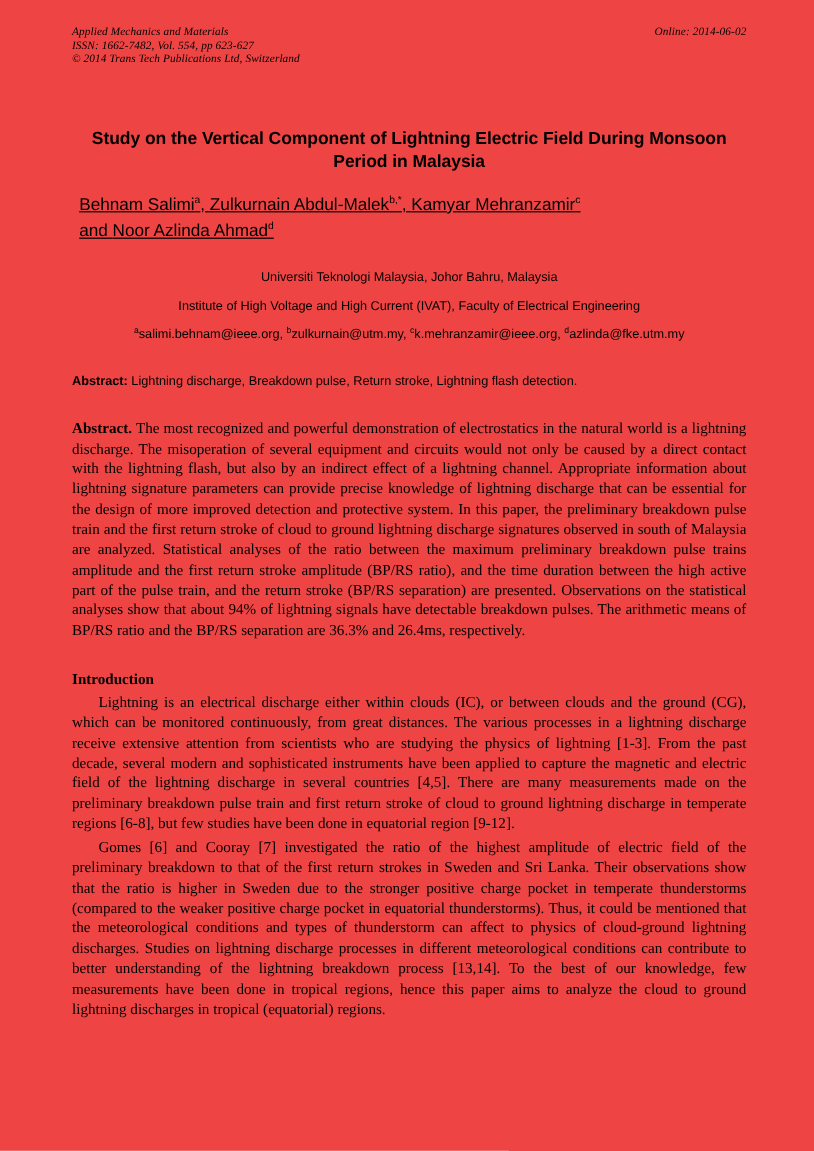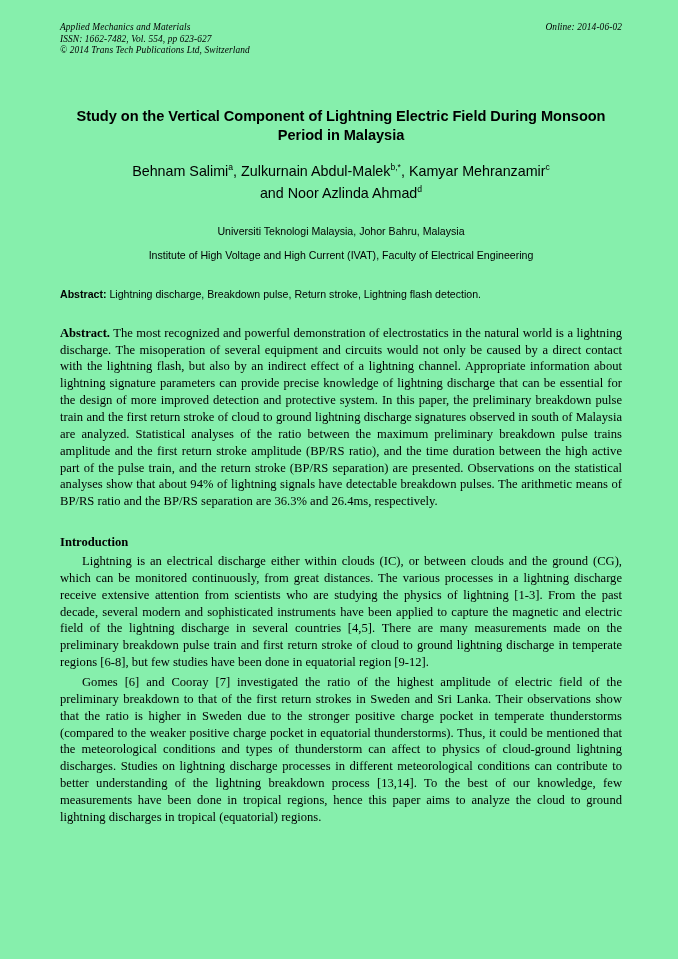--- a/index.html
+++ b/index.html
@@ -14,21 +14,21 @@
     overflow: hidden;
     color: #000000;
     font-family: "Liberation Serif", serif;
     -webkit-font-smoothing: antialiased;
   }
 
   .page {
     position: relative;
     width: 678px;
     height: 959px;
-    background: #86efac;
+    background: #ef4444;
     box-sizing: border-box;
     padding: 22px 56px 0 60px;
   }
 
   
   .runhead {
     position: relative;
     font-family: "Liberation Serif", serif;
     font-style: italic;
     font-size: 9.4px;
@@ -52,23 +52,23 @@
     line-height: 19.5px;
     text-align: center;
     margin: 50px 14px 0 14px;
     letter-spacing: -0.05px;
   }
 
   .authors {
     font-family: "Liberation Sans", sans-serif;
     font-size: 14.3px;
     line-height: 22.5px;
-    text-align: center;
     margin: 14px 6px 0 6px;
     font-weight: normal;
+    text-decoration: underline;
   }
   .authors sup {
     font-size: 8.6px;
     vertical-align: super;
     line-height: 0;
   }
 
   .affil {
     font-family: "Liberation Sans", sans-serif;
     font-size: 10.6px;
@@ -145,20 +145,21 @@
       <span>Behnam Salimi</span><sup>a</sup><span>, </span><span>Zulkurnain Abdul-Malek</span><sup>b,*</sup><span>, </span><span>Kamyar Mehranzamir</span><sup>c</sup>
     </div>
     <div>
       <span>and </span><span>Noor Azlinda Ahmad</span><sup>d</sup>
     </div>
   </div>
 
   <div class="affil">
     <div>Universiti Teknologi Malaysia, Johor Bahru, Malaysia</div>
     <div>Institute of High Voltage and High Current (IVAT), Faculty of Electrical Engineering</div>
+    <div><sup>a</sup><span>salimi.behnam@ieee.org</span><span>, </span><sup>b</sup><span>zulkurnain@utm.my</span><span>, </span><sup>c</sup><span>k.mehranzamir@ieee.org</span><span>, </span><sup>d</sup><span>azlinda@fke.utm.my</span></div>
   </div>
 
   <p class="keywords"><b>Abstract:</b><span> Lightning discharge, Breakdown pulse, Return stroke, Lightning flash detection.</span></p>
 
   <p class="abstract"><b>Abstract.</b><span> The most recognized and powerful demonstration of electrostatics in the natural world is a lightning discharge. The misoperation of several equipment and circuits would not only be caused by a direct contact with the lightning flash, but also by an indirect effect of a lightning channel. Appropriate information about lightning signature parameters can provide precise knowledge of lightning discharge that can be essential for the design of more improved detection and protective system.  In this paper, the preliminary breakdown pulse train and the first return stroke of cloud to ground lightning discharge signatures observed in south of Malaysia are analyzed. Statistical analyses of the ratio between the maximum preliminary breakdown pulse trains amplitude and the first return stroke amplitude (BP/RS ratio), and the time duration between the high active part of the pulse train, and the return stroke (BP/RS separation) are presented. Observations on the statistical analyses show that about 94% of lightning signals have detectable breakdown pulses. The arithmetic means of BP/RS ratio and the BP/RS separation are 36.3% and 26.4ms, respectively.</span></p>
 
   <h2 class="section-heading">Introduction</h2>
   <p class="body-par">Lightning is an electrical discharge either within clouds (IC), or between clouds and the ground (CG), which can be monitored continuously, from great distances. The various processes in a lightning discharge receive extensive attention from scientists who are studying the physics of lightning [1-3]. From the past decade, several modern and sophisticated instruments have been applied to capture the magnetic and electric field of the lightning discharge in several countries [4,5]. There are many measurements made on the preliminary breakdown pulse train and first return stroke of cloud to ground lightning discharge in temperate regions [6-8], but few studies have been done in equatorial region [9-12].</p>
   <p class="body-par">Gomes [6] and Cooray [7] investigated the ratio of the highest amplitude of electric field of the preliminary breakdown to that of the first return strokes in Sweden and Sri Lanka. Their observations show that the ratio is higher in Sweden due to the stronger positive charge pocket in temperate thunderstorms (compared to the weaker positive charge pocket in equatorial thunderstorms). Thus, it could be mentioned that the meteorological conditions and types of thunderstorm can affect to physics of cloud-ground lightning discharges. Studies on lightning discharge processes in different meteorological conditions can contribute to better understanding of the lightning breakdown process [13,14]. To the best of our knowledge, few measurements have been done in tropical regions, hence this paper aims to analyze the cloud to ground lightning discharges in tropical (equatorial) regions.</p>
 

